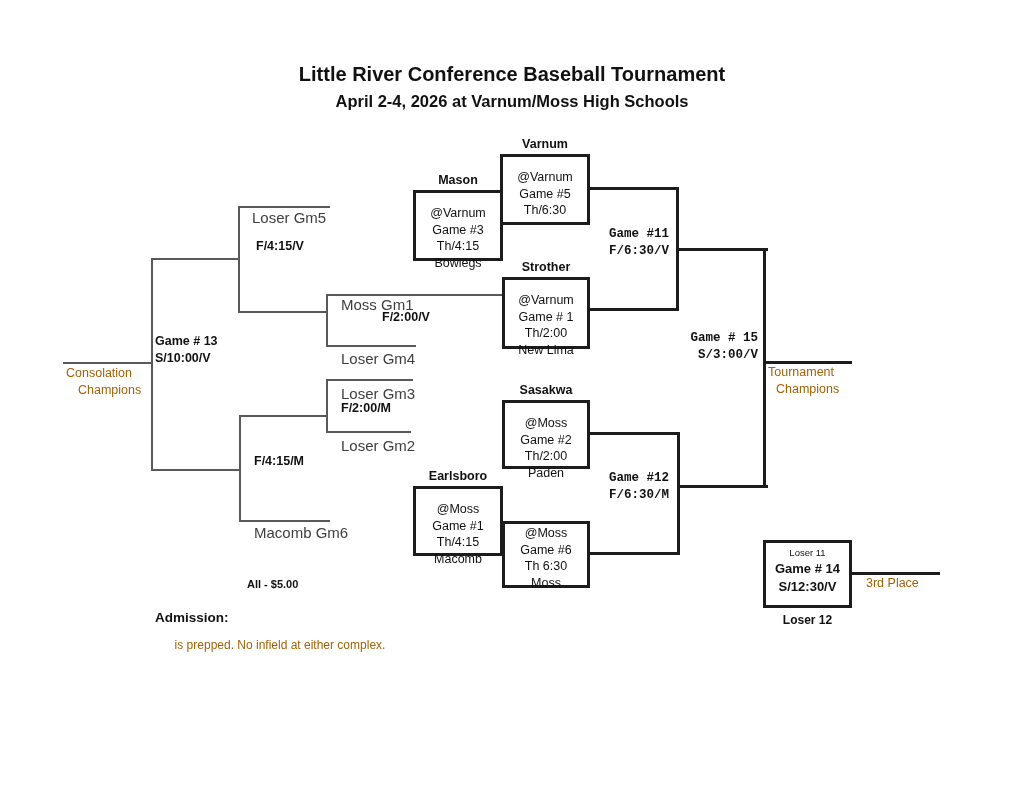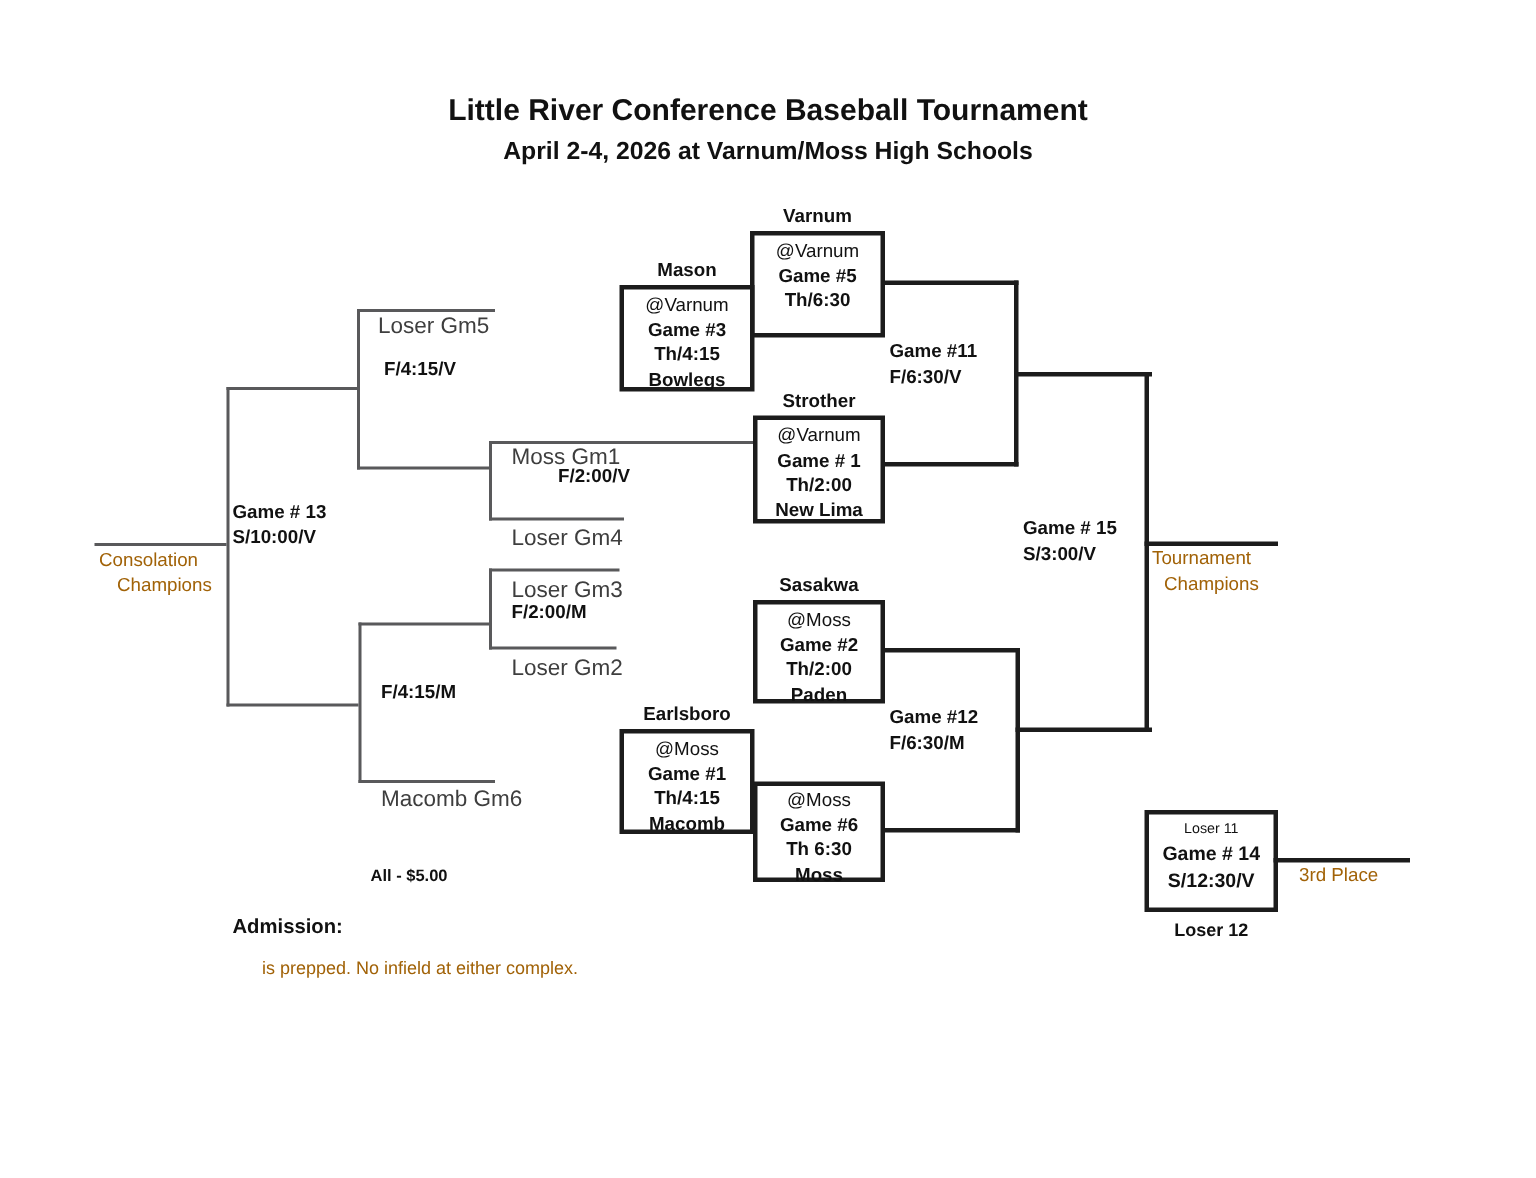--- a/index.html
+++ b/index.html
@@ -5,30 +5,30 @@
   html,body{margin:0;padding:0;background:#fff;}
   .canvas{position:relative;width:1024px;height:785px;background:#ffffff;
           font-family:"Liberation Sans",sans-serif;color:#111;overflow:hidden;}
   
   .hl{position:absolute;height:3px;background:#1c1c1c;}
   .vl{position:absolute;width:3px;background:#1c1c1c;}
   .hl.c{height:2px;background:#59595b;}
   .vl.c{width:2px;background:#59595b;}
   
   .box{position:absolute;border:3px solid #1c1c1c;box-sizing:border-box;
-       display:flex;flex-direction:column;align-items:center;padding-top:2px;
+       display:flex;flex-direction:column;align-items:center;padding-top:12px;
        text-align:center;background:transparent;}
-  .box .bl{font-size:12.5px;font-weight:700;line-height:16.5px;white-space:nowrap;}
+  .box .bl{font-size:12.5px;font-weight:400;line-height:16.5px;white-space:nowrap;}
   .box .site{font-weight:400;}
   .tp-slot{font-size:9.5px;line-height:14px;padding-top:3px;white-space:nowrap;}
   .tp-main{font-size:13px;font-weight:700;line-height:17.5px;white-space:nowrap;}
   
   .title{position:absolute;left:0;width:1024px;text-align:center;font-weight:700;}
   .team{position:absolute;font-size:12.5px;font-weight:700;text-align:center;white-space:nowrap;}
-  .gl{position:absolute;font-size:12.5px;font-weight:700;line-height:16.5px;text-align:left;white-space:nowrap;}
+  .gl{position:absolute;font-size:12.5px;font-weight:700;line-height:16.5px;text-align:right;white-space:nowrap;font-family:Liberation Mono, monospace;}
   .gll{position:absolute;font-size:12.5px;font-weight:700;line-height:16.5px;text-align:left;white-space:nowrap;}
   .cl{position:absolute;font-size:15px;color:#3e3e3e;white-space:nowrap;}
   .ct{position:absolute;font-size:12.5px;font-weight:700;white-space:nowrap;}
   .plain{position:absolute;font-size:12.5px;color:#a16207;white-space:nowrap;}
 </style>
 </head>
 <body>
 
 <div class="canvas">
 
@@ -94,21 +94,21 @@
   </div>
 
   <div class="gl" style="left:593px;top:226px;width:76px;">
     <div>Game #11</div>
     <div>F/6:30/V</div>
   </div>
   <div class="gl" style="left:593px;top:470px;width:76px;">
     <div>Game #12</div>
     <div>F/6:30/M</div>
   </div>
-  <div class="gl" style="left:682px;top:344px;width:76px;">
+  <div class="gl" style="left:682px;top:330px;width:76px;">
     <div>Game # 15</div>
     <div>S/3:00/V</div>
   </div>
   <div class="plain" style="left:768px;top:365px;">Tournament</div>
   <div class="plain" style="left:776px;top:382px;">Champions</div>
 
   <div class="hl c" style="left:238px;top:206px;width:92px;"></div>
   <div class="vl c" style="left:238px;top:206px;height:107px;"></div>
   <div class="hl c" style="left:238px;top:311px;width:90px;"></div>
   <div class="hl c" style="left:151px;top:258px;width:87px;"></div>
@@ -121,21 +121,21 @@
   <div class="hl c" style="left:326px;top:431px;width:85px;"></div>
   <div class="vl c" style="left:326px;top:379px;height:54px;"></div>
   <div class="hl c" style="left:239px;top:415px;width:87px;"></div>
   <div class="vl c" style="left:239px;top:415px;height:107px;"></div>
   <div class="hl c" style="left:239px;top:520px;width:91px;"></div>
   <div class="hl c" style="left:151px;top:469px;width:88px;"></div>
 
   <div class="cl" style="left:252px;top:209px;">Loser Gm5</div>
   <div class="ct" style="left:256px;top:239px;">F/4:15/V</div>
   <div class="cl" style="left:341px;top:296px;">Moss Gm1</div>
-  <div class="ct" style="left:348px;top:310px;padding-left:24px;">F/2:00/V</div>
+  <div class="ct" style="left:358px;top:310px;padding-left:24px;">F/2:00/V</div>
   <div class="cl" style="left:341px;top:350px;">Loser Gm4</div>
   <div class="cl" style="left:341px;top:385px;">Loser Gm3</div>
   <div class="ct" style="left:341px;top:401px;">F/2:00/M</div>
   <div class="cl" style="left:341px;top:437px;">Loser Gm2</div>
   <div class="ct" style="left:254px;top:454px;">F/4:15/M</div>
   <div class="cl" style="left:254px;top:524px;">Macomb Gm6</div>
 
   <div class="gll" style="left:155px;top:333px;">
     <div>Game # 13</div>
     <div>S/10:00/V</div>

